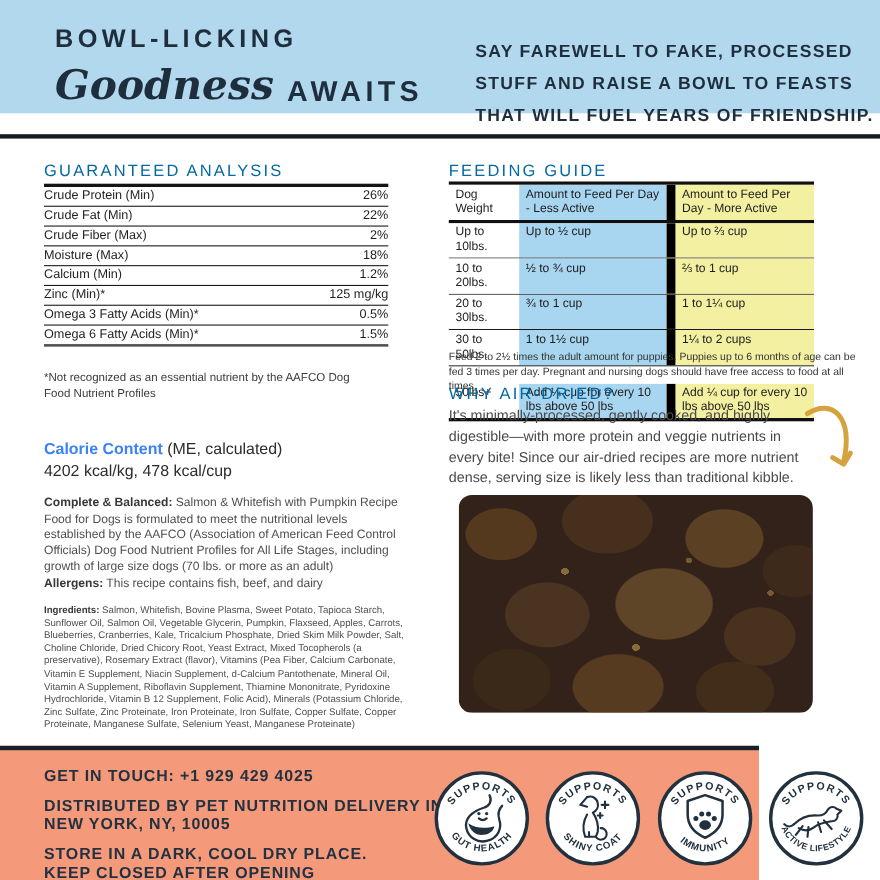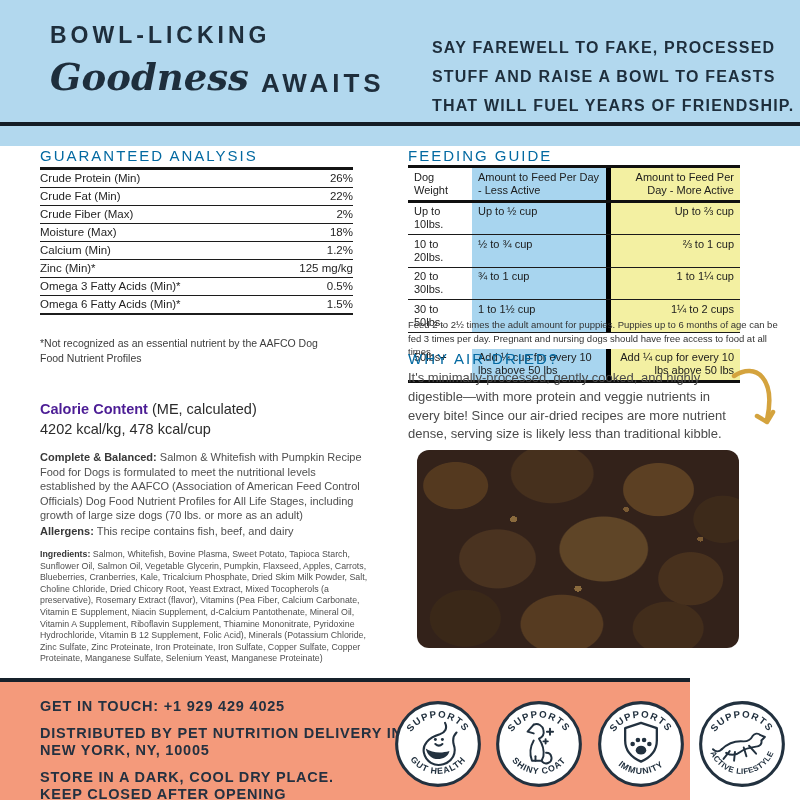--- a/index.html
+++ b/index.html
@@ -1,53 +1,53 @@
 <!DOCTYPE html>
 <html><head>
 <meta charset="utf-8">
 <style>
   * { margin:0; padding:0; box-sizing:border-box; }
   body { font-family:"Liberation Sans", sans-serif; background:#ffffff; }
   .page { position:relative; width:800px; height:800px; background:#ffffff; overflow:hidden; }
 
   
-  .top-band { position:absolute; left:0; top:0; width:800px; height:146px; background:#b2d8ee; }
+  .top-band { position:absolute; left:0; top:0; width:800px; height:103px; background:#b2d8ee; }
   .top-divider { position:absolute; left:0; top:122px; width:800px; height:4px; background:#141d26; }
   .headline { position:absolute; left:50px; top:22px; color:#1e2e3c; }
   .headline-line1 { font-size:23px; font-weight:bold; letter-spacing:4px; }
   .headline-line2 { margin-top:6px; display:flex; align-items:flex-end; gap:12px; }
   .headline-script { font-family:"DejaVu Serif", serif; font-style:italic; font-weight:600; font-size:37px; color:#1e2e3c; }
   .headline-awaits { font-size:26px; font-weight:bold; letter-spacing:4px; }
   .tagline { position:absolute; left:432px; top:33px; color:#1e2e3c; font-size:16px; font-weight:bold; letter-spacing:1.2px; line-height:29px; }
 
   
   .ga-title, .fg-title, .wad-title { position:absolute; font-size:15px; font-weight:normal; letter-spacing:2px; color:#0369a1; }
   .ga-title { left:40px; top:147px; }
   .ga-table { position:absolute; left:40px; top:167px; width:313px; border-top:3px solid #141414; border-bottom:1.5px solid #1c1c1c; }
   .ga-row { display:flex; justify-content:space-between; align-items:center; border-bottom:1.5px solid #1c1c1c; padding:1.5px 0 2px 0; font-size:11.5px; line-height:13.5px; color:#1f1f1f; }
   .ga-row:last-child { border-bottom:1.5px solid #1c1c1c; }
   .ga-footnote { position:absolute; left:40px; top:336px; width:285px; font-size:10.5px; line-height:15px; color:#3c3c3c; }
   .calorie { position:absolute; left:40px; top:399px; color:#2b2b2b; font-size:14.5px; line-height:20px; }
-  .calorie b { color:#4c1d95; }
+  .calorie b { color:#3b82f6; }
   .para { position:absolute; left:40px; width:332px; color:#4f4f4f; }
   .cb { top:450px; font-size:11px; line-height:14.6px; }
   .al { top:524px; font-size:11px; line-height:14.6px; }
   .ing { top:549px; font-size:8.8px; line-height:11.6px; width:338px; }
   .para b { color:#383838; }
 
   
   .fg-title { left:408px; top:147px; }
   .fg-table { position:absolute; left:408px; top:165px; width:332px; border-top:3.5px solid #101010; border-bottom:3px solid #101010; font-size:11px; color:#1c1c1c; }
   .fg-row { display:flex; border-bottom:1.5px solid #1a1a1a; }
   .fg-row.header { border-bottom:3px solid #101010; }
   .fg-row:last-child { border-bottom:none;margin-top:16px; }
   .fg-cell { padding:2.5px 6px 3px 6px; line-height:13px; }
   .fg-c1 { flex:0 0 64px; background:#ffffff; }
   .fg-c2 { flex:0 0 134px; background:#a8d5ef; }
-  .fg-c3 { flex:1; background:#f3f0a2; border-left:5px solid #000000;text-align:right; }
+  .fg-c3 { flex:1; background:#f3f0a2; border-left:8px solid #000000; }
   .fg-footnote { position:absolute; left:408px; top:318px; width:374px; font-size:9.5px; line-height:13.5px; color:#333333; }
 
   
   .wad-title { left:408px; top:350px; }
   .wad-text { position:absolute; left:408px; top:369px; width:330px; font-size:13px; line-height:18.8px; color:#4a4a4a; }
   .arrow-wrap { position:absolute; left:730px; top:366px; width:50px; height:70px; }
 
   
   .photo { position:absolute; left:417px; top:450px; width:322px; height:198px; border-radius:12px;
     background-color:#33221a;

